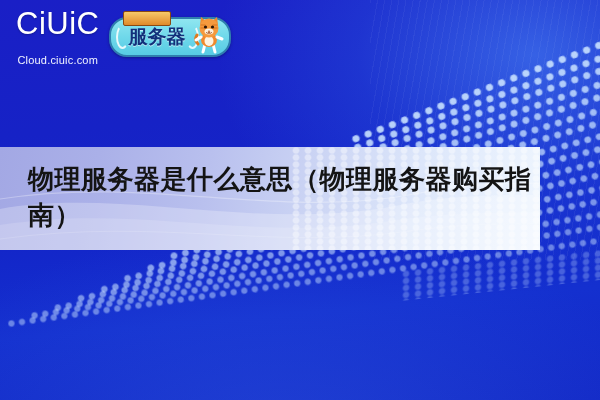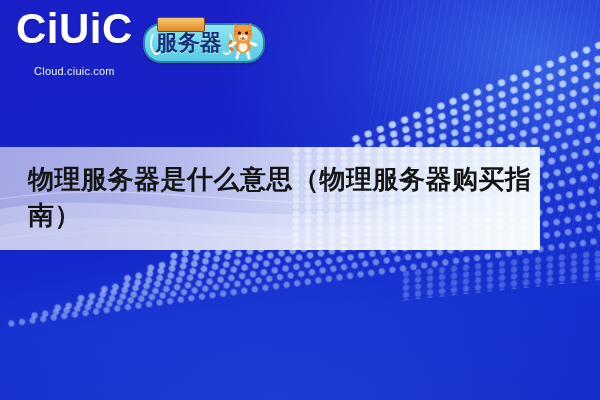--- a/index.html
+++ b/index.html
@@ -75,22 +75,22 @@
   .header {
     position: absolute;
     left: 16px;
     top: 8px;
     display: flex;
     align-items: center;
     gap: 10px;
   }
   .brand { display: flex; flex-direction: column; align-items: center; }
   .brand-mark {
-    font-size: 42px;
-    font-weight: bold;
+    font-size: 31px;
+    font-weight: normal;
     color: #ffffff;
     letter-spacing: 0.5px;
     line-height: 1;
     text-shadow: 0 1px 2px rgba(0,0,0,0.25);
   }
   .brand-sub {
     margin-top: 16px;
     font-size: 11px;
     color: #f2f5ff;
     letter-spacing: 0.2px;
@@ -122,22 +122,22 @@
     border-radius: 2px;
     font-size: 6px;
     color: #5a2a06;
     display: flex;
     align-items: center;
     justify-content: center;
     overflow: hidden;
     white-space: nowrap;
   }
   .badge-text {
-    margin-left: 11px;
-    font-size: 22px;
+    margin-left: 17px;
+    font-size: 19px;
     font-weight: bold;
     color: #12307a;
     letter-spacing: 0px;
     font-family: "DejaVu Sans", "Liberation Sans", sans-serif;
     text-shadow: 0 1px 0 rgba(255,255,255,0.55);
   }
   .badge-swoosh-l, .badge-swoosh-r {
     position: absolute;
     width: 9px; height: 20px;
     border: 2px solid rgba(255,255,255,0.85);

